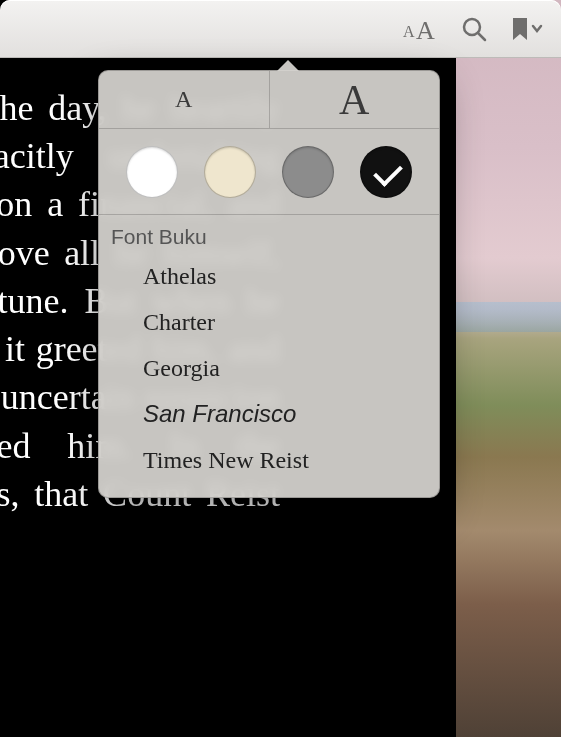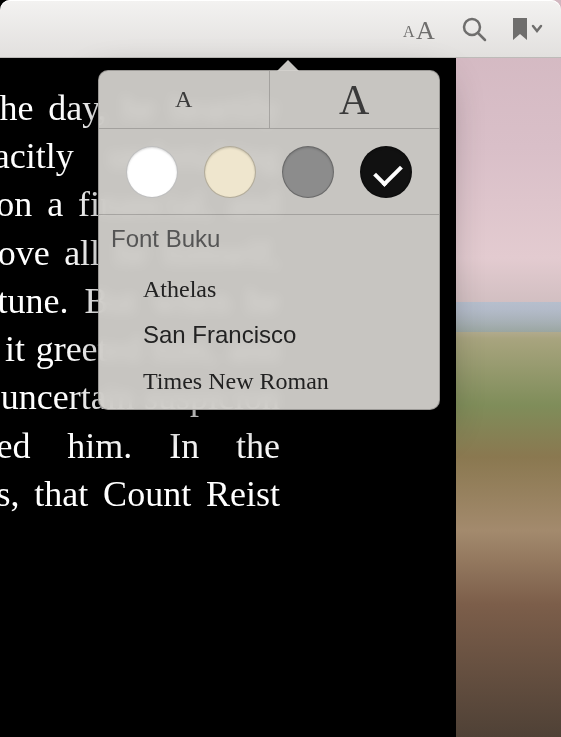--- a/index.html
+++ b/index.html
@@ -68,34 +68,34 @@
   .swatch { width:52px; height:52px; border-radius:50%; border:1px solid rgba(0,0,0,0.25); cursor:pointer; box-shadow: inset 0 1px 2px rgba(0,0,0,0.15); position:relative;}
   .swatch.white { background:#ffffff; }
   .swatch.sepia { background:#efe6ce; }
   .swatch.gray  { background:#8c8c8c; }
   .swatch.black { background:#111111; }
   .swatch.selected::after{
     content:""; position:absolute; left:14px; top:17px; width:22px; height:12px;
     border-left:4px solid #fff; border-bottom:4px solid #fff; transform:rotate(-45deg);
   }
 
-  .section-label { padding:10px 12px 0 12px; font-size:24px; color:#555; }
+  .section-label { padding:10px 12px 0 12px; font-size:21px; color:#555; }
   .font-list { padding:4px 0 14px 0; }
-  .font-item { display:flex; align-items:flex-end; height:46px; padding-left:44px; font-size:24px; color:#222; cursor:pointer; position:relative;}
+  .font-item { display:flex; align-items:center; height:46px; padding-left:44px; font-size:24px; color:#222; cursor:pointer; position:relative;}
   .font-item .check { position:absolute; left:14px; top:12px; width:20px; height:20px; color:#222; display:none;}
   .font-item.selected .check{ display:block; }
   .font-item.selected { font-weight:500; }
 
   
   .ff-athelas { font-family: Athelas, Georgia, serif; }
   .ff-charter { font-family: Charter, Georgia, serif; }
   .ff-georgia { font-family: Georgia, serif; }
   .ff-iowan { font-family: "Iowan Old Style", Georgia, serif; font-weight:600;}
   .ff-palatino { font-family: Palatino, "Palatino Linotype", serif; }
-  .ff-sanfran { font-family: -apple-system, "Helvetica Neue", Arial, sans-serif; }
+  .ff-sanfran { font-family: -apple-system, "Helvetica Neue", Arial, sans-serif; font-style: italic; }
   .ff-seravek { font-family: Seravek, -apple-system, Arial, sans-serif; }
   .ff-times { font-family: "Times New Roman", Times, serif; }
 </style>
 </head>
 <body>
 
 <div class="stage">
   <div class="wallpaper"></div>
 
   <div class="toolbar">
@@ -138,21 +138,27 @@
         <div class="swatch sepia"></div>
         <div class="swatch gray"></div>
         <div class="swatch black selected"></div>
       </div>
 
     <div class="section-label">Font Buku</div>
     <div class="font-list" id="font-list">
         <div class="font-item ff-athelas">
           <span>Athelas</span>
         </div>
+        <div class="font-item ff-charter">
+          <span>Charter</span>
+        </div>
+        <div class="font-item ff-georgia">
+          <span>Georgia</span>
+        </div>
         <div class="font-item ff-sanfran">
           <span>San Francisco</span>
         </div>
         <div class="font-item ff-times">
-          <span>Times New Roman</span>
+          <span>Times New Reist</span>
         </div>
       </div>
   </div>
 </div>
 
 </body></html>

